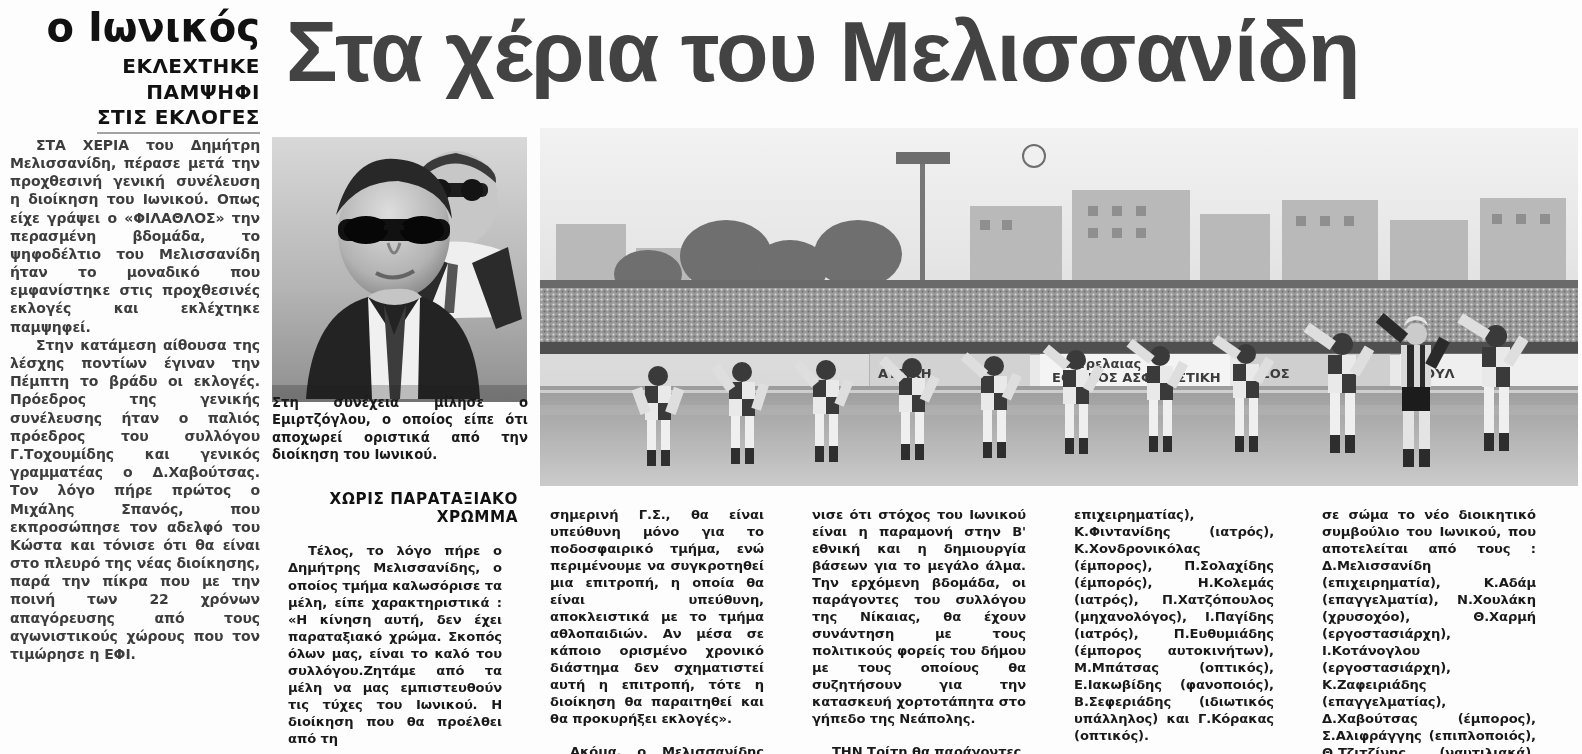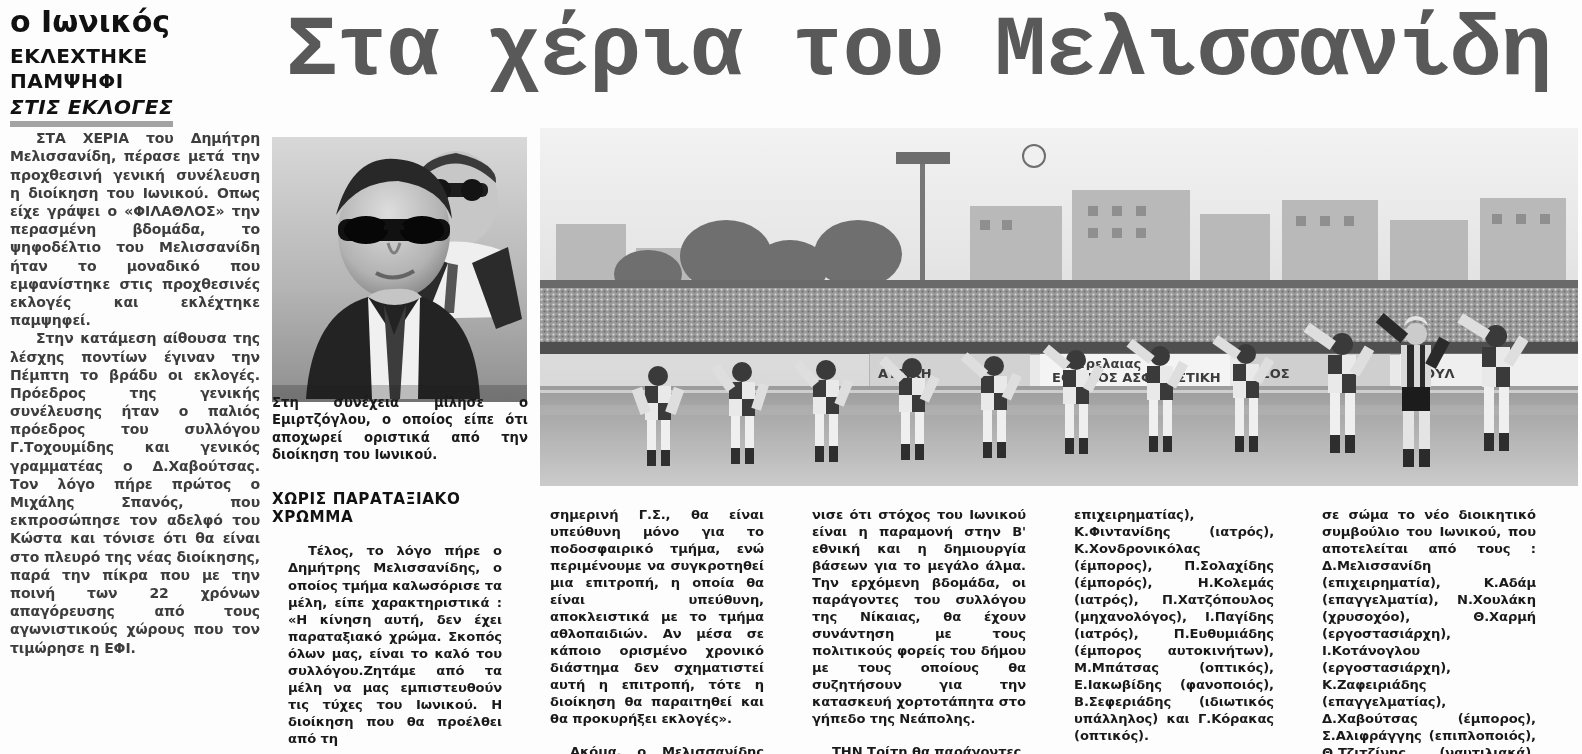--- a/index.html
+++ b/index.html
@@ -25,40 +25,39 @@
   .left-col {
     position: absolute;
     left: 10px;
     top: 6px;
     width: 250px;
     height: 740px;
   }
   .kicker-line1 {
     font-family: "DejaVu Sans", sans-serif;
     font-weight: bold;
-    font-size: 30px;
+    font-size: 40px;
     letter-spacing: 0px;
     color: #111;
-    text-align: left;
+    text-align: right;
     line-height: 1.05;
   }
   .kicker-block {
-    text-align: left;
+    text-align: right;
     font-weight: bold;
     font-size: 20px;
     line-height: 1.28;
     color: #111;
     margin-top: 6px;
     letter-spacing: 0.5px;
   }
   .kicker-block .underlined {
     display: inline-block;
-    border-bottom: 6px solid #a3a3a3;
+    border-bottom: 2px solid #a3a3a3;
     padding-bottom: 1px;
-    font-style: italic;
   }
   .lead-text {
     margin-top: 2px;
     font-size: 14px;
     line-height: 1.30;
     text-align: justify;
     color: #b91c1c;
     font-weight: bold;
     letter-spacing: -0.1px;
   }
@@ -87,26 +86,26 @@
     color: #1a1a1a;
     text-align: justify;
   }
 
   
   .headline {
     position: absolute;
     left: 286px;
     top: 8px;
     width: 1290px;
-    font-family: Liberation Mono, monospace;
+    font-family: Liberation Sans, sans-serif;
     font-weight: bold;
     font-size: 86px;
     line-height: 1.0;
     letter-spacing: -1px;
-    color: #c2410c;
+    color: #14532d;
     white-space: nowrap;
   }
 
   
   .bigphoto {
     position: absolute;
     left: 540px;
     top: 128px;
     width: 1038px;
     height: 358px;
@@ -131,21 +130,21 @@
     line-height: 1.30;
     font-weight: bold;
     color: #1a1a1a;
     text-align: justify;
     letter-spacing: -0.1px;
   }
   .col p { margin: 16px; text-indent: 20px; }
   .col p.cont { text-indent: 0; }
   .col p + p { margin-top: 4px; }
   .subhead {
-    text-align: left;
+    text-align: right;
     font-weight: bold;
     font-size: 15.2px;
     line-height: 1.2;
     letter-spacing: 0.6px;
     margin-bottom: 11px;
     color: #111;
   }
   .col-narrow { width: 232px; }
 </style>
 </head>

